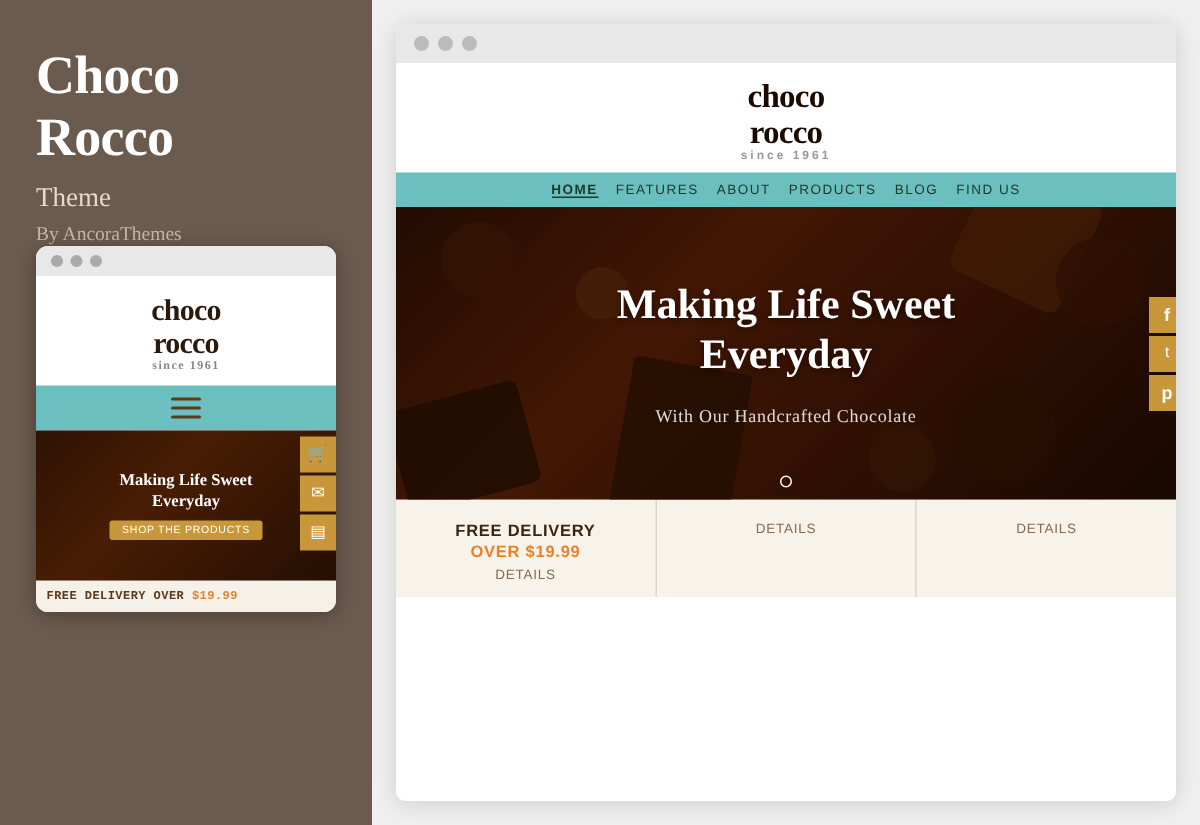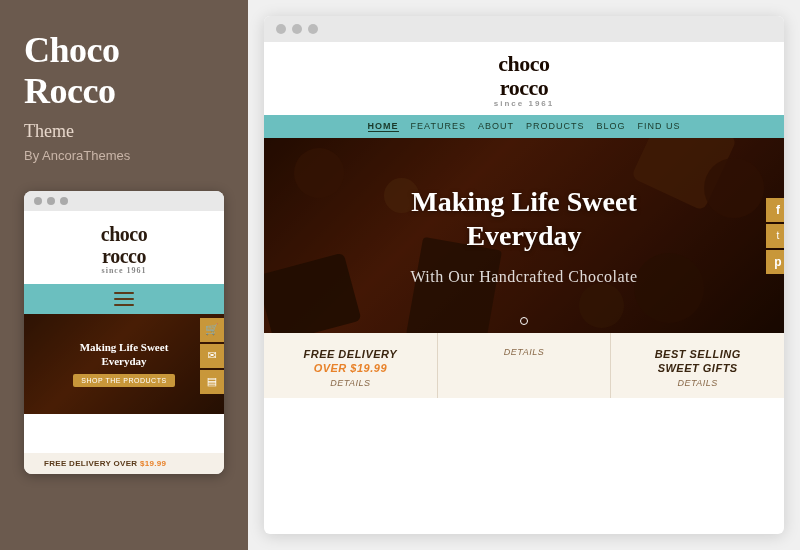--- a/index.html
+++ b/index.html
@@ -32,22 +32,21 @@
     }
     .sidebar-subtitle {
       font-size: 18px;
       font-weight: 400;
       color: #e8d8cc;
       margin-bottom: 6px;
     }
     .sidebar-by {
       font-size: 13px;
       color: #c9b5a8;
-      font-family: Liberation Sans, sans-serif;
-      margin-bottom: 28px;
+      font-family: Liberation Serif, serif;
     }
 
     
     .mobile-preview {
       background: white;
       border-radius: 8px;
       overflow: hidden;
       width: 200px;
       box-shadow: 0 2px 12px rgba(0,0,0,0.3);
     }
@@ -147,28 +146,27 @@
       align-items: center;
       justify-content: center;
       color: white;
       font-size: 11px;
     }
     .mobile-icon-btn:nth-child(2) { background: #c8973a; }
     .mobile-icon-btn:nth-child(3) { background: #c8973a; }
 
     .mobile-bottom-bar {
       background: #f5f0e8;
-      padding: 6px 20px;
+      padding: 6px 7px;
       font-size: 8px;
       color: #5a3a1a;
-      font-family: Liberation Sans, sans-serif;
+      font-family: Liberation Mono, monospace;
       font-weight: 700;
       text-transform: uppercase;
       letter-spacing: 0.3px;
-      margin-top: 39px;
     }
     .mobile-bottom-price {
       color: #e8822a;
     }
 
     
     .main-area {
       flex: 1;
       background: #f0f0f0;
       display: flex;
@@ -283,21 +281,21 @@
       color: white;
     }
     .hero-title {
       font-size: 28px;
       font-weight: 700;
       font-family: Georgia, serif;
       line-height: 1.2;
       text-shadow: 0 1px 4px rgba(0,0,0,0.5);
     }
     .hero-subtitle {
-      font-size: 16px;
+      font-size: 12px;
       color: rgba(255,255,255,0.85);
       margin-top: 16px;
       font-family: Georgia, serif;
       letter-spacing: 0.5px;
     }
     .hero-dot-indicator {
       position: absolute;
       bottom: 8px;
       left: 50%;
       transform: translateX(-50%);
@@ -329,21 +327,20 @@
       color: white;
       font-size: 11px;
       cursor: pointer;
     }
 
     
     .feature-strip {
       background: #f8f3ea;
       display: flex;
       align-items: stretch;
-      font-style: italic;
     }
     .feature-item {
       flex: 1;
       text-align: center;
       padding: 14px 10px 10px;
       border-right: 1px solid #e0d5c5;
       display: flex;
       flex-direction: column;
       gap: 2px;
     }
@@ -489,22 +486,19 @@
         <div class="feature-item">
           <div class="feature-title">
             FREE DELIVERY<br><span class="feature-price">OVER $19.99</span>
           </div>
           <div class="feature-details">Details</div>
         </div>
         <div class="feature-item">
           <div class="feature-details">Details</div>
         </div>
         <div class="feature-item">
-          <div class="feature-title">
-            BEST SELLING<br>SWEET GIFTS
-          </div>
           <div class="feature-details">Details</div>
         </div>
       </div>
 
     </div>
   </div>
 </div>
 
 </body></html>

